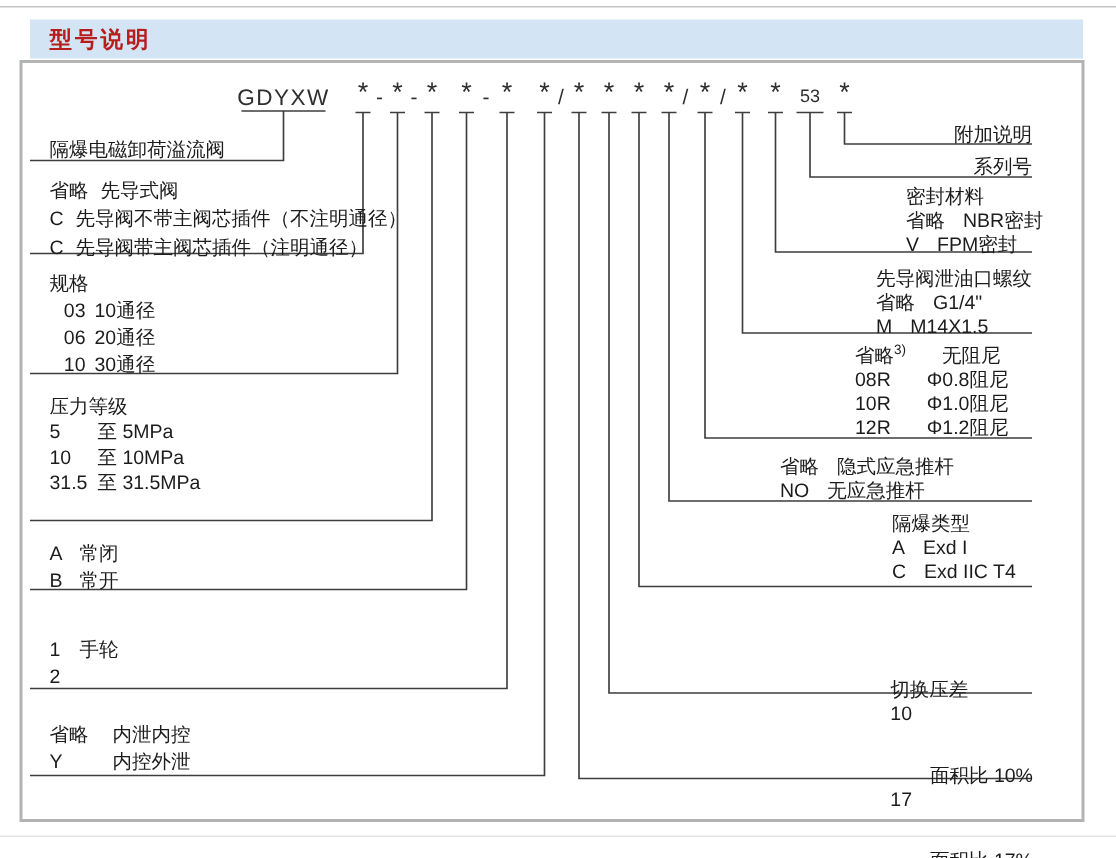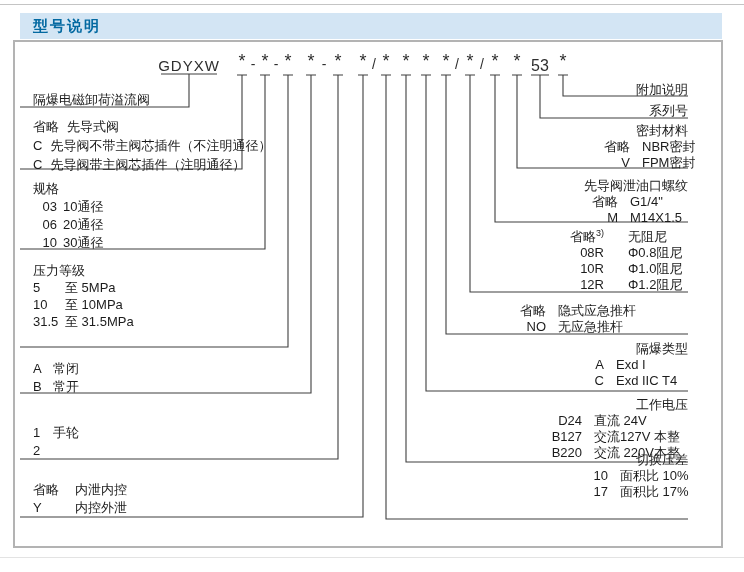--- a/index.html
+++ b/index.html
@@ -5,42 +5,42 @@
   html,body{margin:0;padding:0;background:#ffffff;}
   .page{
     position:relative;width:744px;height:572px;background:#ffffff;overflow:hidden;
     font-family:"Liberation Sans","DejaVu Sans",sans-serif;color:#1c1c1c;
   }
   .rule-top{position:absolute;left:0;top:4px;width:744px;height:1px;background:#c4c4c4;}
   .rule-bottom{position:absolute;left:0;top:557px;width:744px;height:1px;background:#e3e3e3;}
   .header{
     position:absolute;left:20px;top:13px;width:702px;height:26px;background:#d3e5f4;
     display:flex;align-items:center;padding-left:13px;box-sizing:border-box;
-    font-size:15px;font-weight:bold;color:#0369a1;letter-spacing:2px;
+    font-size:15px;font-weight:bold;color:#b91c1c;letter-spacing:2px;
   }
   .box{position:absolute;left:13px;top:40px;width:710px;height:508px;border:2px solid #b3b3b3;box-sizing:border-box;}
   svg.lines{position:absolute;left:0;top:0;}
   
   .tok{position:absolute;transform:translateX(-50%);top:56px;font-size:14px;color:#2e2e2e;white-space:nowrap;}
   .tok.star{font-size:18px;top:51px;}
   .tok.pfx{font-size:15px;letter-spacing:1px;color:#2e2e2e;top:57px;}
-  .tok.series{font-size:16px;top:57px;}
+  .tok.series{font-size:12px;top:57px;}
   
   .lg{position:absolute;left:33px;font-size:13px;line-height:18px;white-space:nowrap;}
   .lg .lrow{display:flex;gap:6px;}
   .lg .lrow.g8{gap:8px;}
   .c1{flex:0 0 auto;}
   .w24{width:24px;text-align:right;}.w26{width:26px;}.w14{width:14px;}.w36{width:36px;}
   
   .rg{position:absolute;right:56px;font-size:13px;line-height:16px;white-space:nowrap;text-align:right;}
-  .rg .rrow{display:flex;justify-content:flex-end;gap:12px;}
+  .rg .rrow{display:flex;gap:12px;}
   .rg .desc{flex:0 0 auto;text-align:left;}
   .d46{width:46px;}.d58{width:58px;}.d60{width:60px;margin-left:12px;}
   .d130{width:130px;text-align:right;}.d72{width:72px;text-align:right;}
-  .d94{width:94px;text-align:right;}.d68{width:68px;text-align:right;}
+  .d94{width:94px;text-align:right;}.d68{width:68px;text-align:right;margin-top:41px;}
   .rg sup{font-size:9px;line-height:0;}
   .footnote{position:absolute;left:20px;top:521px;font-size:13px;}
 </style>
 </head>
 <body>
 
 <div class="page">
   <div class="rule-top"></div>
 
   <div class="header">
@@ -261,37 +261,20 @@
     <div class="rrow">
         <span>A</span>
         <span class="desc d72">Exd I</span>
       </div>
     <div class="rrow">
         <span>C</span>
         <span class="desc d72">Exd IIC T4</span>
       </div>
   </div>
 
-  <div class="rg" style="top:397px">
-    <div class="rrow">
-        <span>工作电压</span>
-      </div>
-    <div class="rrow">
-        <span>D24</span>
-        <span class="desc d94">直流 24V</span>
-      </div>
-    <div class="rrow">
-        <span>B127</span>
-        <span class="desc d94">交流127V 本整</span>
-      </div>
-    <div class="rrow">
-        <span>B220</span>
-        <span class="desc d94">交流 220V本整</span>
-      </div>
-  </div>
 
   <div class="rg" style="top:452px">
     <div class="rrow">
         <span>切换压差</span>
       </div>
     <div class="rrow">
         <span>10</span>
         <span class="desc d68">面积比 10%</span>
       </div>
     <div class="rrow">

